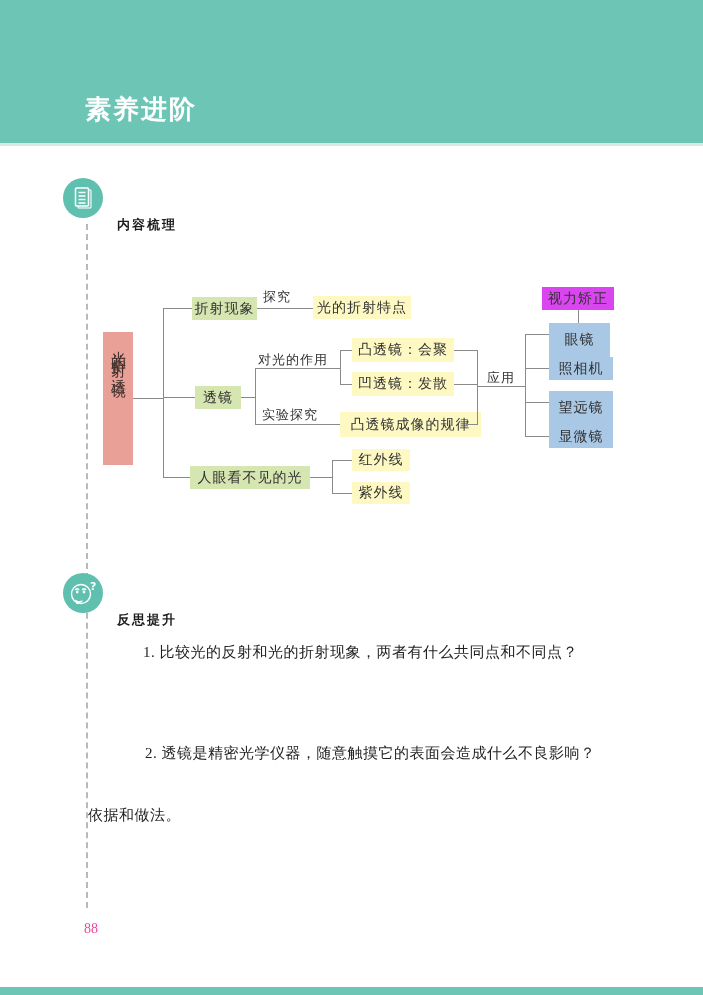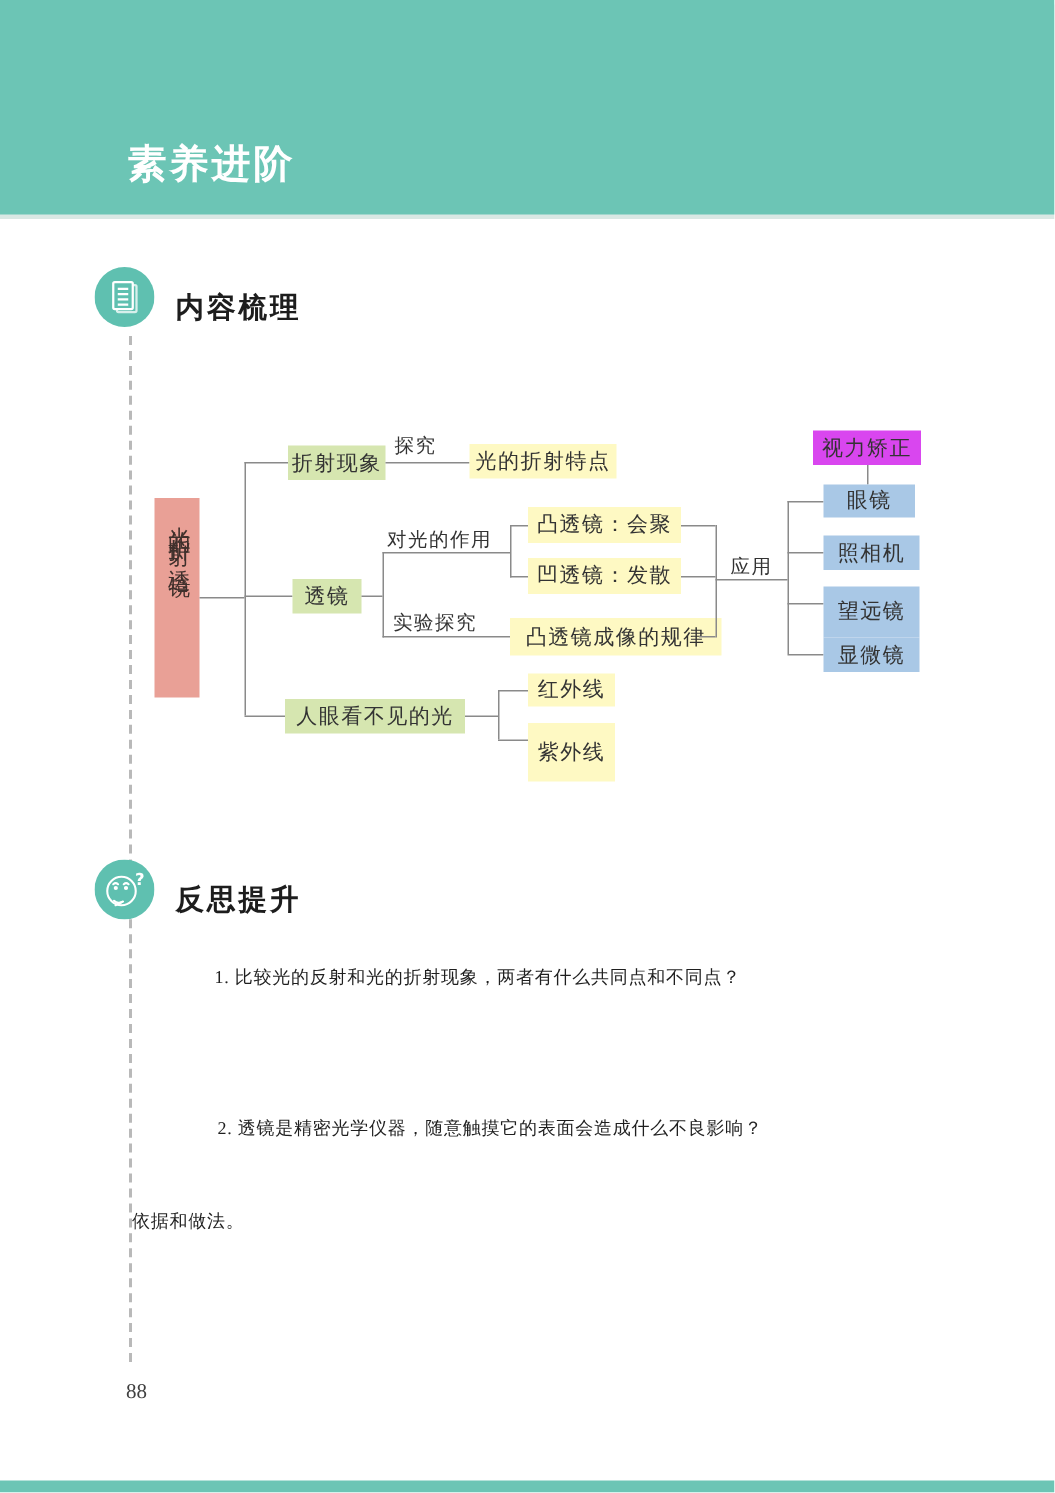--- a/index.html
+++ b/index.html
@@ -8,39 +8,39 @@
 
   
   .band{position:absolute;left:0;top:0;width:703px;height:143px;background:#6cc5b5;box-shadow:0 3px 0 #d9e8e4;}
   .band-title{position:absolute;left:85px;top:92px;font-size:26px;font-weight:700;color:#ffffff;letter-spacing:2px;font-family:"Liberation Serif",serif;}
 
   
   .dashline{position:absolute;left:86px;top:224px;height:684px;width:0;border-left:2px dashed #b9b9b9;}
 
   
   .icon-circle{position:absolute;width:40px;height:40px;border-radius:50%;}
-  .section-title{position:absolute;font-family:"DejaVu Sans","Liberation Sans",sans-serif;font-size:19px;font-weight:700;color:#1d1d1d;letter-spacing:2px;}
+  .section-title{position:absolute;font-family:"DejaVu Sans","Liberation Sans",sans-serif;font-size:13px;font-weight:700;color:#1d1d1d;letter-spacing:2px;margin-top:24px;}
 
   
   .box{position:absolute;display:flex;align-items:center;justify-content:center;font-size:14px;color:#333;letter-spacing:1px;white-space:nowrap;}
   .green{background:#d6e6b0;}
   .blue{background:#fef9c3;}
   .appblue{background:#a9c8e6;}
   .cyan{background:#fef9c3;}
   .purple{background:#d946ef;}
   .pink{background:#e9a096;}
   .hline{position:absolute;height:1px;background:#8a8a8a;}
   .vline{position:absolute;width:1px;background:#8a8a8a;}
   .edge-label{position:absolute;font-size:13px;color:#333;letter-spacing:1px;white-space:nowrap;}
   .vtext{writing-mode:vertical-rl;text-orientation:upright;letter-spacing:4px;font-size:15px;color:#40302c;}
   .rootbox{flex-direction:column;justify-content:flex-start;padding-top:7px;gap:12px;}
 
   
-  .q-line{position:absolute;font-size:12px;color:#1f1f1f;letter-spacing:0.5px;white-space:nowrap;}
-  .pagenum{position:absolute;left:84px;top:921px;font-size:14px;color:#404040;}
+  .q-line{position:absolute;font-size:15px;color:#1f1f1f;letter-spacing:0.5px;white-space:nowrap;}
+  .pagenum{position:absolute;left:84px;top:921px;font-size:14px;color:#ec4899;}
   .footband{position:absolute;left:0;top:987px;width:703px;height:8px;background:#6cc5b5;}
 </style>
 </head>
 <body>
 
 <div class="page">
 
   <div class="band">
     <div class="band-title">素养进阶</div>
   </div>
@@ -100,32 +100,32 @@
     <div class="hline" style="left:477px;top:386px;width:48px;"></div>
     <div class="edge-label" style="left:487px;top:369px;">应用</div>
 
     <div class="box purple" style="left:542px;top:287px;width:72px;height:23px;">视力矫正</div>
     <div class="vline" style="left:578px;top:310px;height:13px;"></div>
     <div class="vline" style="left:525px;top:334px;height:102px;"></div>
     <div class="hline" style="left:525px;top:334px;width:24px;"></div>
     <div class="hline" style="left:525px;top:368px;width:24px;"></div>
     <div class="hline" style="left:525px;top:402px;width:24px;"></div>
     <div class="hline" style="left:525px;top:436px;width:24px;"></div>
-    <div class="box appblue" style="left:549px;top:323px;width:61px;height:22px;">眼镜</div>
+    <div class="box appblue" style="left:549px;top:323px;width:61px;height:34px;">眼镜</div>
     <div class="box appblue" style="left:549px;top:357px;width:64px;height:23px;">照相机</div>
     <div class="box appblue" style="left:549px;top:391px;width:64px;height:34px;">望远镜</div>
     <div class="box appblue" style="left:549px;top:425px;width:64px;height:23px;">显微镜</div>
 
     <div class="box green" style="left:190px;top:466px;width:120px;height:23px;">人眼看不见的光</div>
     <div class="hline" style="left:310px;top:477px;width:22px;"></div>
     <div class="vline" style="left:332px;top:460px;height:33px;"></div>
     <div class="hline" style="left:332px;top:460px;width:20px;"></div>
     <div class="hline" style="left:332px;top:493px;width:20px;"></div>
     <div class="box cyan" style="left:352px;top:449px;width:58px;height:22px;">红外线</div>
-    <div class="box cyan" style="left:352px;top:482px;width:58px;height:39px;">紫外线</div>
+    <div class="box cyan" style="left:352px;top:482px;width:58px;height:22px;">紫外线</div>
   </div>
 
   <div class="icon-circle" style="left:63px;top:573px;">
     <svg width="40" height="40" viewBox="0 0 40 40">
       <circle cx="20" cy="20" r="20" fill="#5fc0b0"></circle>
       <g stroke="#ffffff" fill="none" stroke-width="1.4" stroke-linecap="round">
         <circle cx="18" cy="21" r="9.5"></circle>
         <path d="M12.5 16.5 q1.6 -1.4 3.2 0"></path>
         <path d="M19.5 16.5 q1.6 -1.4 3.2 0"></path>
         <circle cx="14.2" cy="19" r="0.7" fill="#ffffff"></circle>

